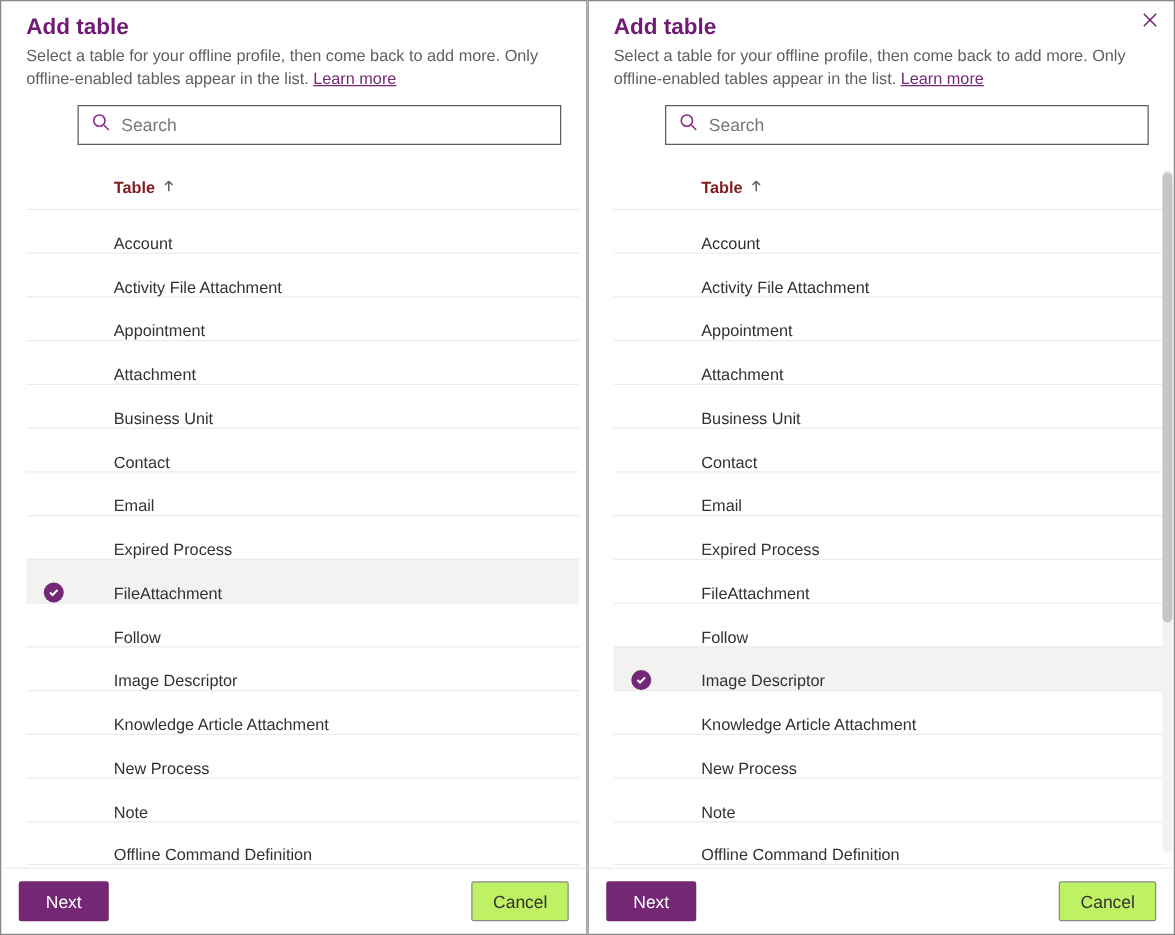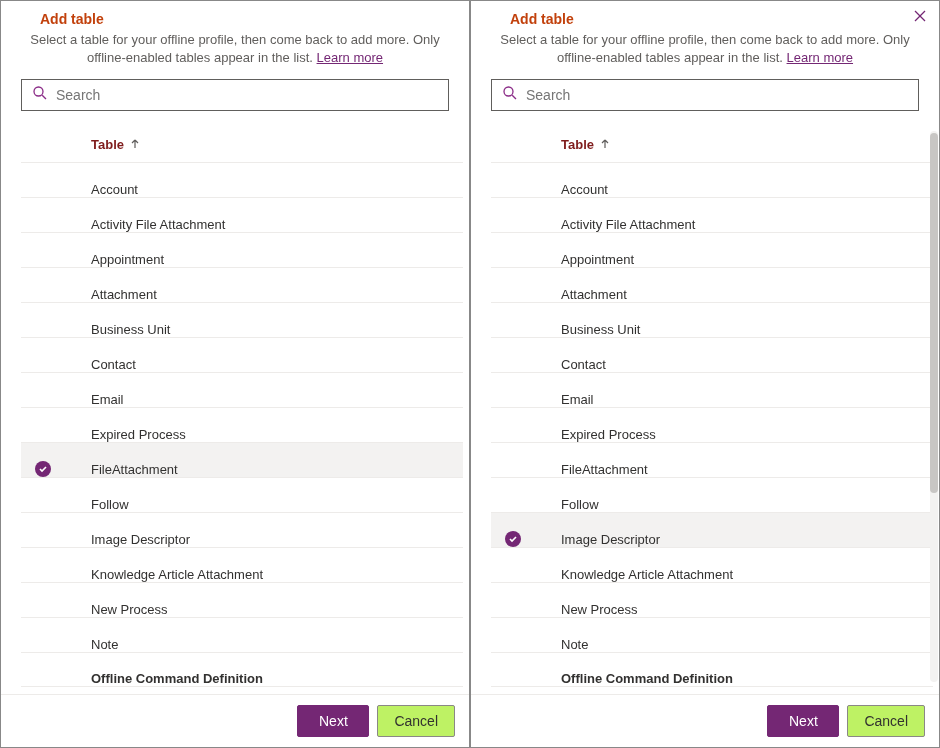--- a/index.html
+++ b/index.html
@@ -18,48 +18,47 @@
   position: relative;
   display: flex;
   flex-direction: column;
   background: #fff;
 }
 .panel + .panel { border-left: 1px solid #888; }
 .header {
   padding: 10px 20px 6px 20px;
 }
 .title {
-  font-size: 14px;
+  font-size: 18px;
   font-weight: 600;
-  color: #c2410c;
-  margin-left: 19px;
+  color: #701a75;
 }
 .desc {
   font-size: 13px;
   color: #605e5c;
   line-height: 1.4;
   margin-top: 4px;
-  text-align: center;
 }
 .learn-more {
   color: #742774;
   text-decoration: underline;
   cursor: pointer;
 }
 .close-icon {
   position: absolute;
   top: 8px;
   right: 10px;
   width: 16px;
   height: 16px;
   color: #742774;
   cursor: pointer;
 }
 .search-wrap {
   padding: 6px 20px 8px 20px;
+  margin-left: 41px;
 }
 .search-box {
   display: flex;
   align-items: center;
   border: 1px solid #605e5c;
   height: 32px;
   padding: 0 10px;
 }
 .search-icon { color: #8a2b87; margin-right: 8px; }
 .search-input {
@@ -113,21 +112,21 @@
 .row {
   display: flex;
   align-items: flex-end;
   height: 35px;
   border-top: 1px solid #edebe9;
   font-size: 13px;
   color: #323130;
   cursor: pointer;
   padding-left: 14px;
 }
-.row:last-child { border-bottom: 1px solid #edebe9; font-weight: bold; }
+.row:last-child { border-bottom: 1px solid #edebe9; }
 .row.selected {
   background: #f3f2f1;
 }
 .check-slot {
   width: 56px;
   display: flex;
   align-items: center;
 }
 .check-circle {
   width: 16px;
@@ -136,21 +135,21 @@
   background: #742774;
   display: flex;
   align-items: center;
   justify-content: center;
 }
 .check-circle svg { display: block; }
 .footer {
   border-top: 1px solid #edebe9;
   padding: 10px 14px;
   display: flex;
-  justify-content: flex-end;
+  justify-content: space-between;
   gap: 8px;
 }
 .btn {
   height: 32px;
   min-width: 72px;
   padding: 0 16px;
   font-size: 14px;
   border-radius: 2px;
   cursor: pointer;
 }

